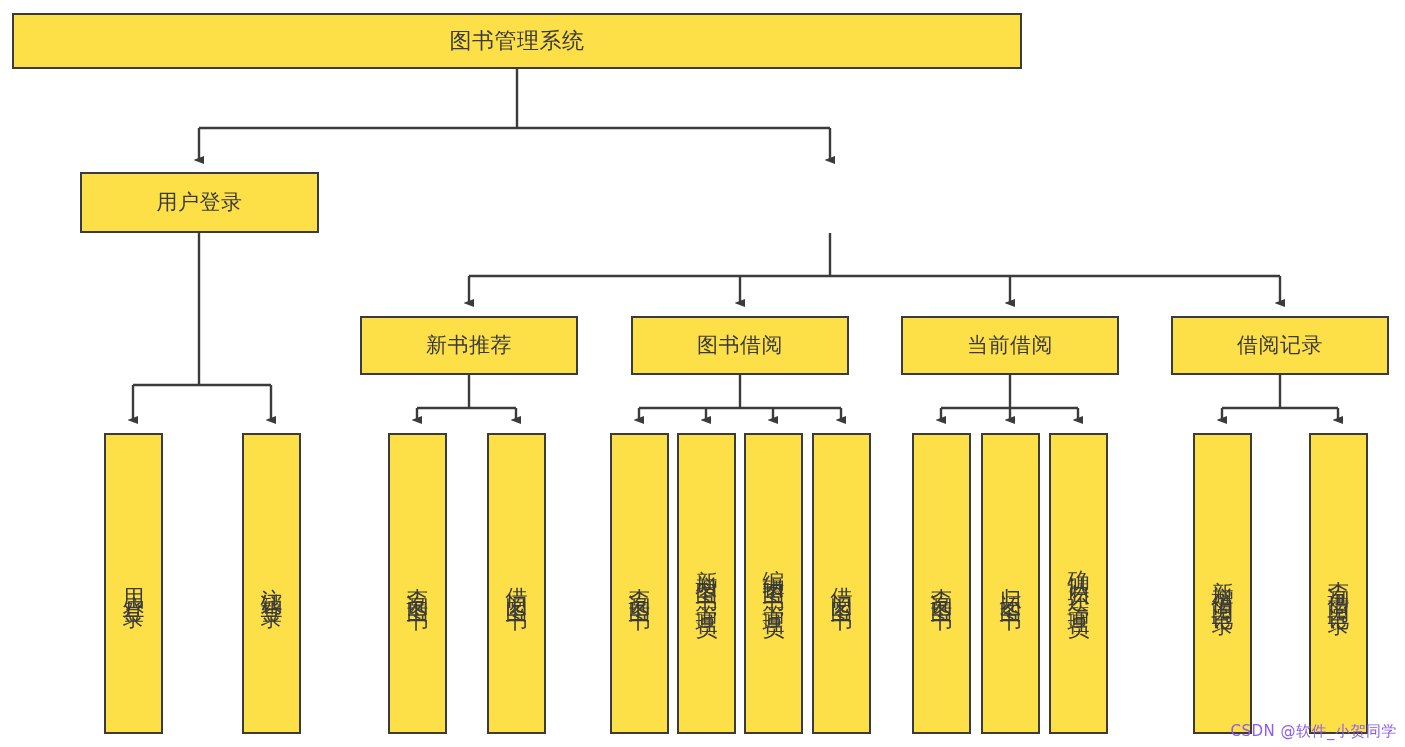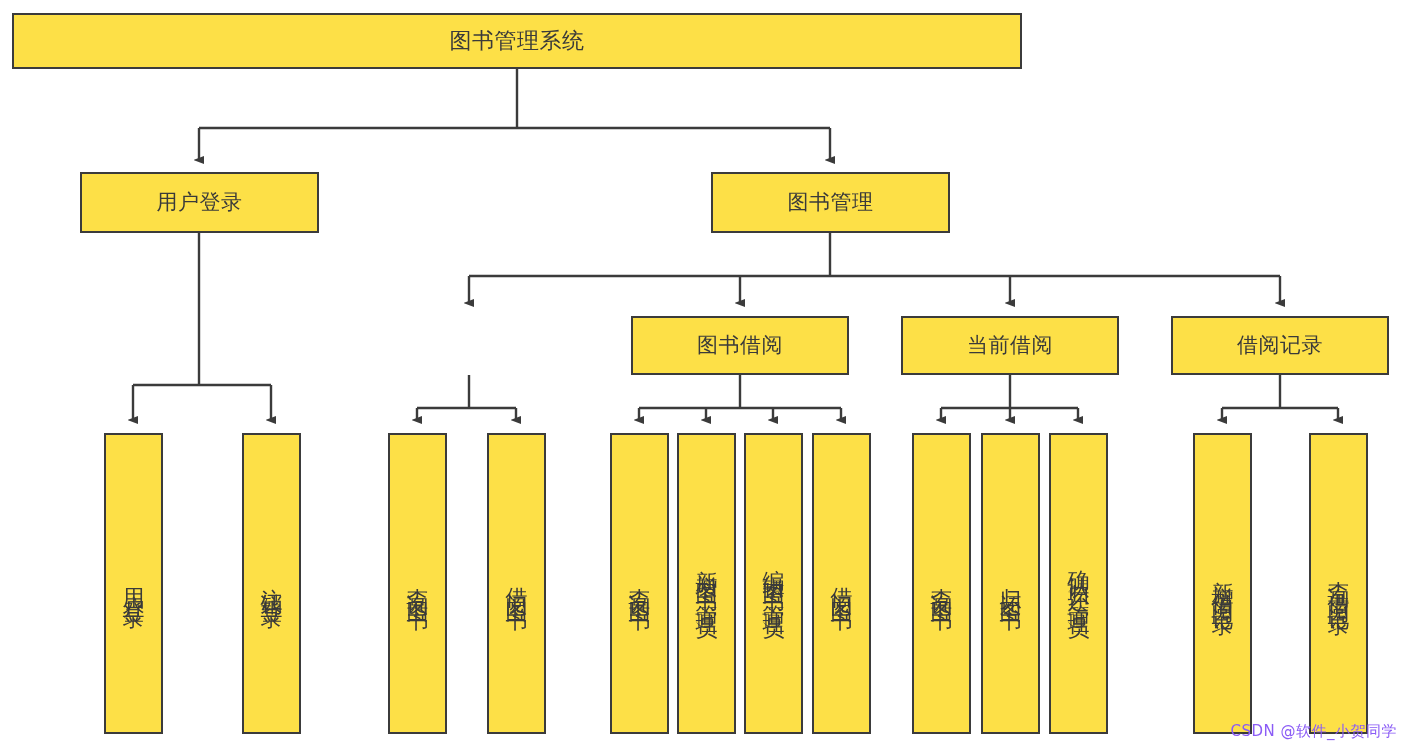--- a/index.html
+++ b/index.html
@@ -131,24 +131,24 @@
     </g>
   </svg>
 
   <div class="node root horiz" style="left:12px; top:13px; width:1010px; height:56px;">
     <span class="label">图书管理系统</span>
   </div>
 
   <div class="node horiz" style="left:80px; top:172px; width:239px; height:61px;">
     <span class="label">用户登录</span>
   </div>
-  <div class="node horiz" style="left:711px; top:172px; width:239px; height:61px;">
-    <span class="label">图书管理</span>
-  </div>
-
+
+  <div class="node horiz" style="left:360px; top:316px; width:218px; height:59px;">
+    <span class="label">新书推荐</span>
+  </div>
   <div class="node horiz" style="left:631px; top:316px; width:218px; height:59px;font-family:Liberation Serif, serif;">
     <span class="label">图书借阅</span>
   </div>
   <div class="node horiz" style="left:1171px; top:316px; width:218px; height:59px;">
     <span class="label">借阅记录</span>
   </div>
   <div class="node horiz" style="left:901px; top:316px; width:218px; height:59px;">
     <span class="label">当前借阅</span>
   </div>
 

